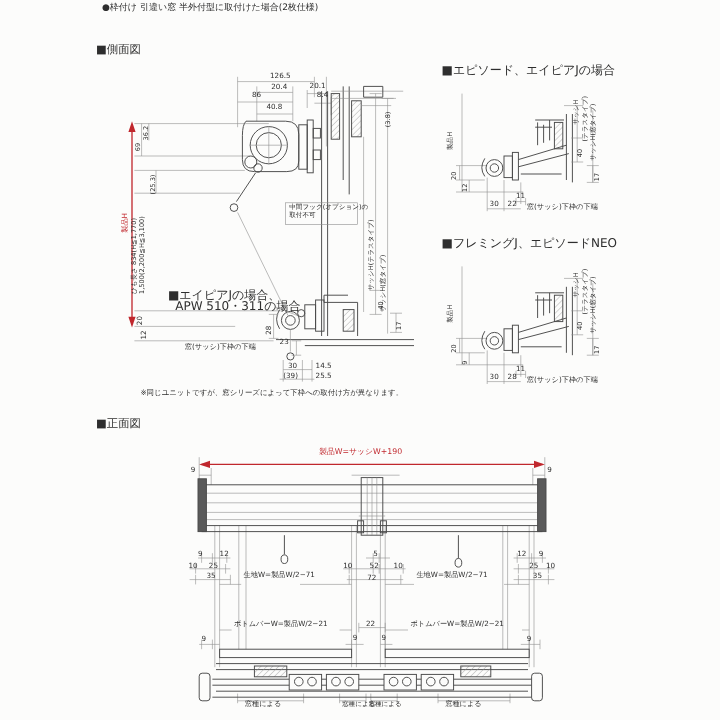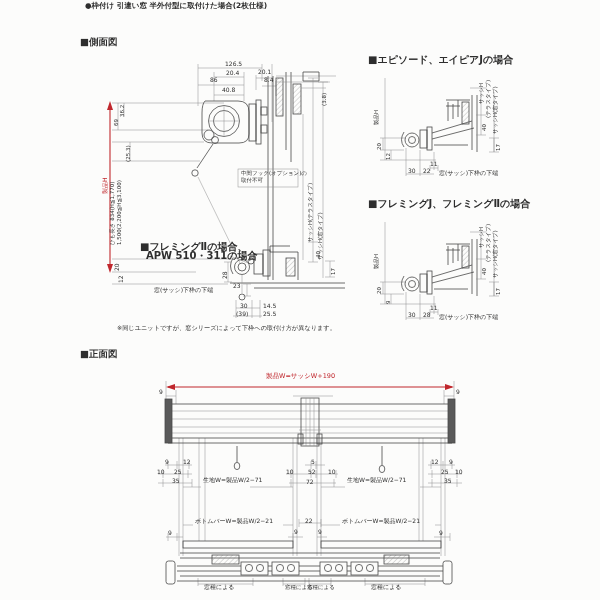--- a/index.html
+++ b/index.html
@@ -1,21 +1,21 @@
 <!DOCTYPE html>
 <html style="--accent_red: #c0272d; --line_main: #4a4a4a; --line_thin: #8f8f8f; --bg: #fcfcfb; --ink: #2e2e2e;"><head>
 <meta charset="utf-8">
 <style>
   html,body{margin:0;padding:0}
   #page{position:relative;width:600px;height:600px;background:var(--bg,#fcfcfb);
         font-family:"DejaVu Sans","Liberation Sans",sans-serif;color:var(--ink,#2e2e2e);overflow:hidden}
   svg{position:absolute;left:0;top:0}
   .lb{position:absolute;white-space:nowrap;line-height:1.08;letter-spacing:0}
   .rot{transform:rotate(-90deg);transform-origin:0 0}
-  .b{font-weight:bold}
+  .b{font-weight:normal}
   .red{color:var(--accent_red,#c0272d)}
   .f6{font-size:6px}.f55{font-size:5.5px}.f62{font-size:6.2px}.f65{font-size:6.5px}
   .f75{font-size:7.5px}.f8{font-size:10px}.f95{font-size:9.5px}
   .s-main{stroke:var(--line_main,#4a4a4a);stroke-width:.8;fill:none}
   .s-thin{stroke:var(--line_thin,#8f8f8f);stroke-width:.5;fill:none}
   .s-red{stroke:var(--accent_red,#c0272d);stroke-width:1.1;fill:none}
   .f-red{fill:var(--accent_red,#c0272d);stroke:none}
 </style>
 </head>
 <body>
@@ -184,21 +184,21 @@
 <div class="lb f55 rot" style="left:126px;top:162px">(25.3)</div>
 <div class="lb f6 rot red" style="left:102px;top:194px">製品H</div>
 <div class="lb f55 rot" style="left:110px;top:245px">ひも長さ 834(H≦1,770)</div>
 <div class="lb f55 rot" style="left:117px;top:245px">1,500(2,200≦H≦3,100)</div>
 <div class="lb f55" style="left:241px;top:171px">中間フック(オプション)の</div>
 <div class="lb f55" style="left:241px;top:178px">取付不可</div>
 <div class="lb f55 rot" style="left:308px;top:242px">サッシH(テラスタイプ)</div>
 <div class="lb f55 rot" style="left:318px;top:260px">サッシH(窓タイプ)</div>
 <div class="lb f55 rot" style="left:316px;top:258px">40</div>
 <div class="lb f55 rot" style="left:331px;top:275px">17</div>
-<div class="lb f8 b" style="left:140px;top:242px">■フレミングⅡの場合、</div>
+<div class="lb f8 b" style="left:140px;top:242px">■エイピアJの場合、</div>
 <div class="lb f8 b" style="left:146px;top:251px">APW 510・311の場合</div>
 <div class="lb f6 rot" style="left:114px;top:271px">20</div>
 <div class="lb f6 rot" style="left:118px;top:283px">12</div>
 <div class="lb f6 rot" style="left:222px;top:279px">28</div>
 <div class="lb f6" style="left:233px;top:283px">23</div>
 <div class="lb f6" style="left:154px;top:287px">窓(サッシ)下枠の下端</div>
 <div class="lb f6" style="left:240px;top:303px">30</div>
 <div class="lb f6" style="left:236px;top:311px">(39)</div>
 <div class="lb f6" style="left:263px;top:303px">14.5</div>
 <div class="lb f6" style="left:263px;top:311px">25.5</div>
@@ -211,21 +211,21 @@
 <div class="lb f6" style="left:408px;top:168px">30</div>
 <div class="lb f6" style="left:423px;top:168px">22</div>
 <div class="lb f6" style="left:430px;top:161px">11</div>
 <div class="lb f6" style="left:439px;top:170px">窓(サッシ)下枠の下端</div>
 <div class="lb f55 rot" style="left:479px;top:104px">サッシH</div>
 <div class="lb f55 rot" style="left:486px;top:118px">(テラスタイプ)</div>
 <div class="lb f55 rot" style="left:493px;top:134px">サッシH(窓タイプ)</div>
 <div class="lb f55 rot" style="left:482px;top:131px">40</div>
 <div class="lb f55 rot" style="left:496px;top:151px">17</div>
 
-<div class="lb f8 b" style="left:368px;top:199px">■フレミングJ、フレミングⅡの場合</div>
+<div class="lb f8 b" style="left:368px;top:199px">■フレミングJ、エピソードNEO</div>
 <div class="lb f55 rot" style="left:374px;top:269px">製品H</div>
 <div class="lb f55 rot" style="left:377px;top:294px">20</div>
 <div class="lb f55 rot" style="left:386px;top:304px">9</div>
 <div class="lb f6" style="left:408px;top:312px">30</div>
 <div class="lb f6" style="left:423px;top:312px">28</div>
 <div class="lb f6" style="left:430px;top:305px">11</div>
 <div class="lb f6" style="left:439px;top:314px">窓(サッシ)下枠の下端</div>
 <div class="lb f55 rot" style="left:479px;top:248px">サッシH</div>
 <div class="lb f55 rot" style="left:486px;top:262px">(テラスタイプ)</div>
 <div class="lb f55 rot" style="left:493px;top:278px">サッシH(窓タイプ)</div>

